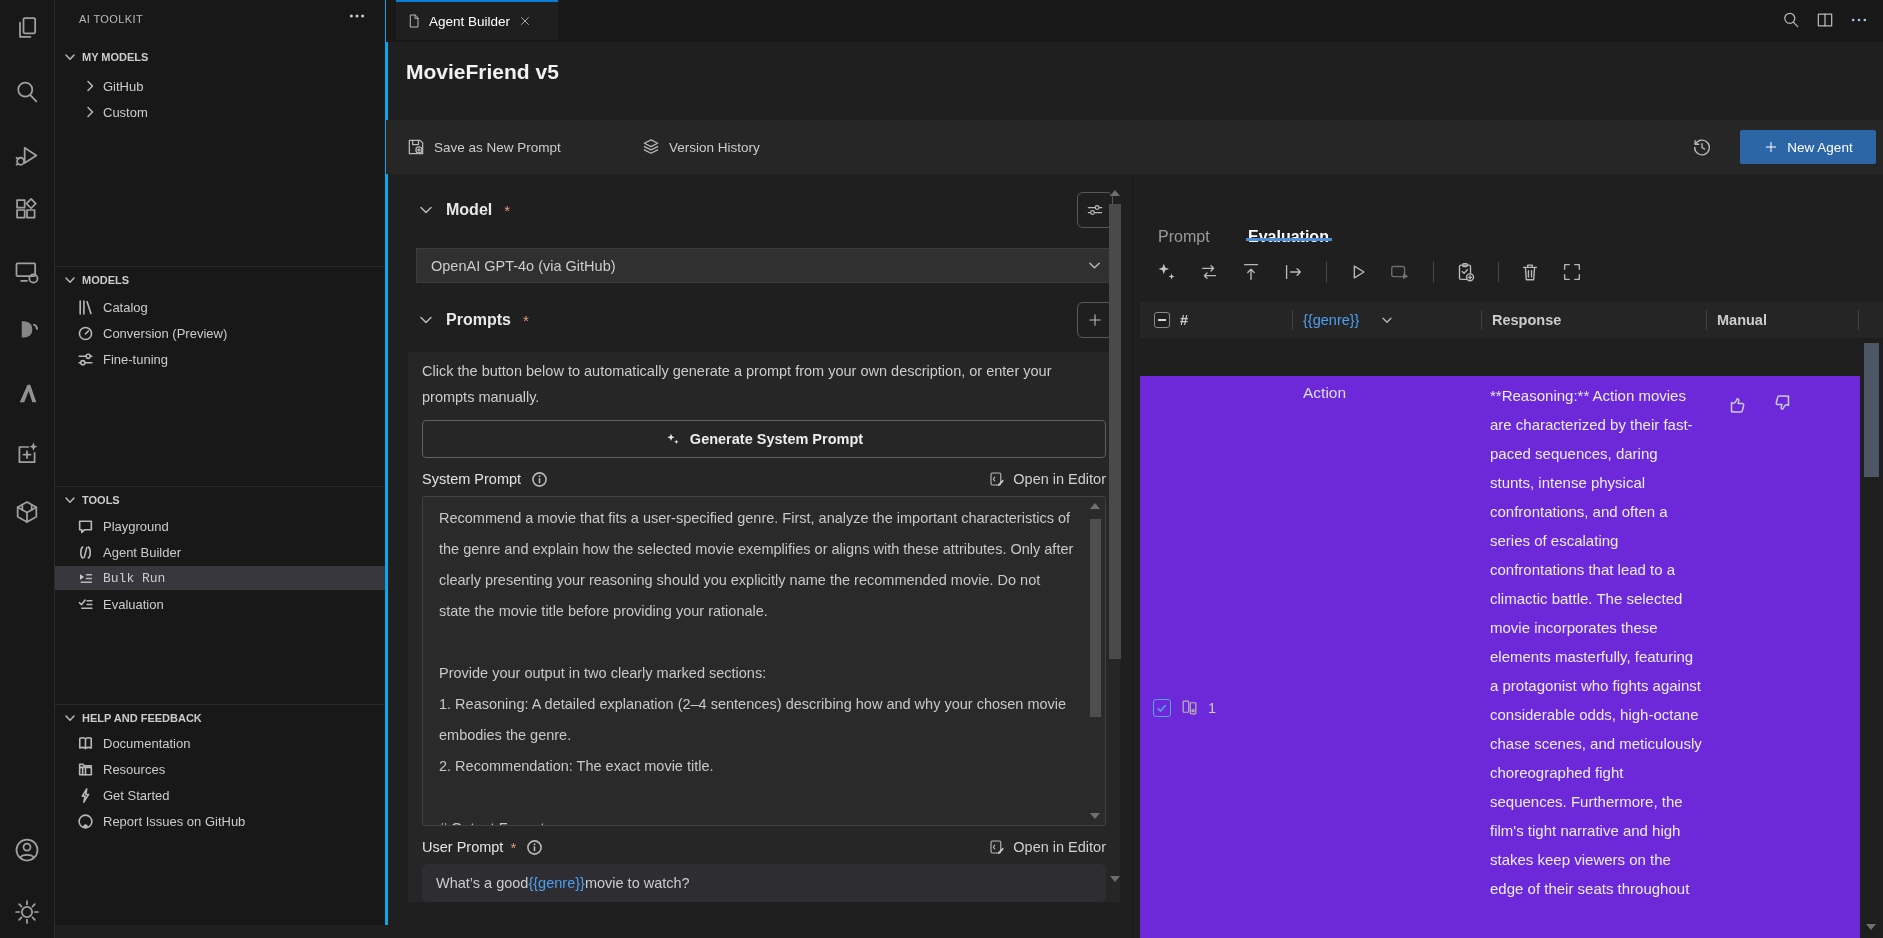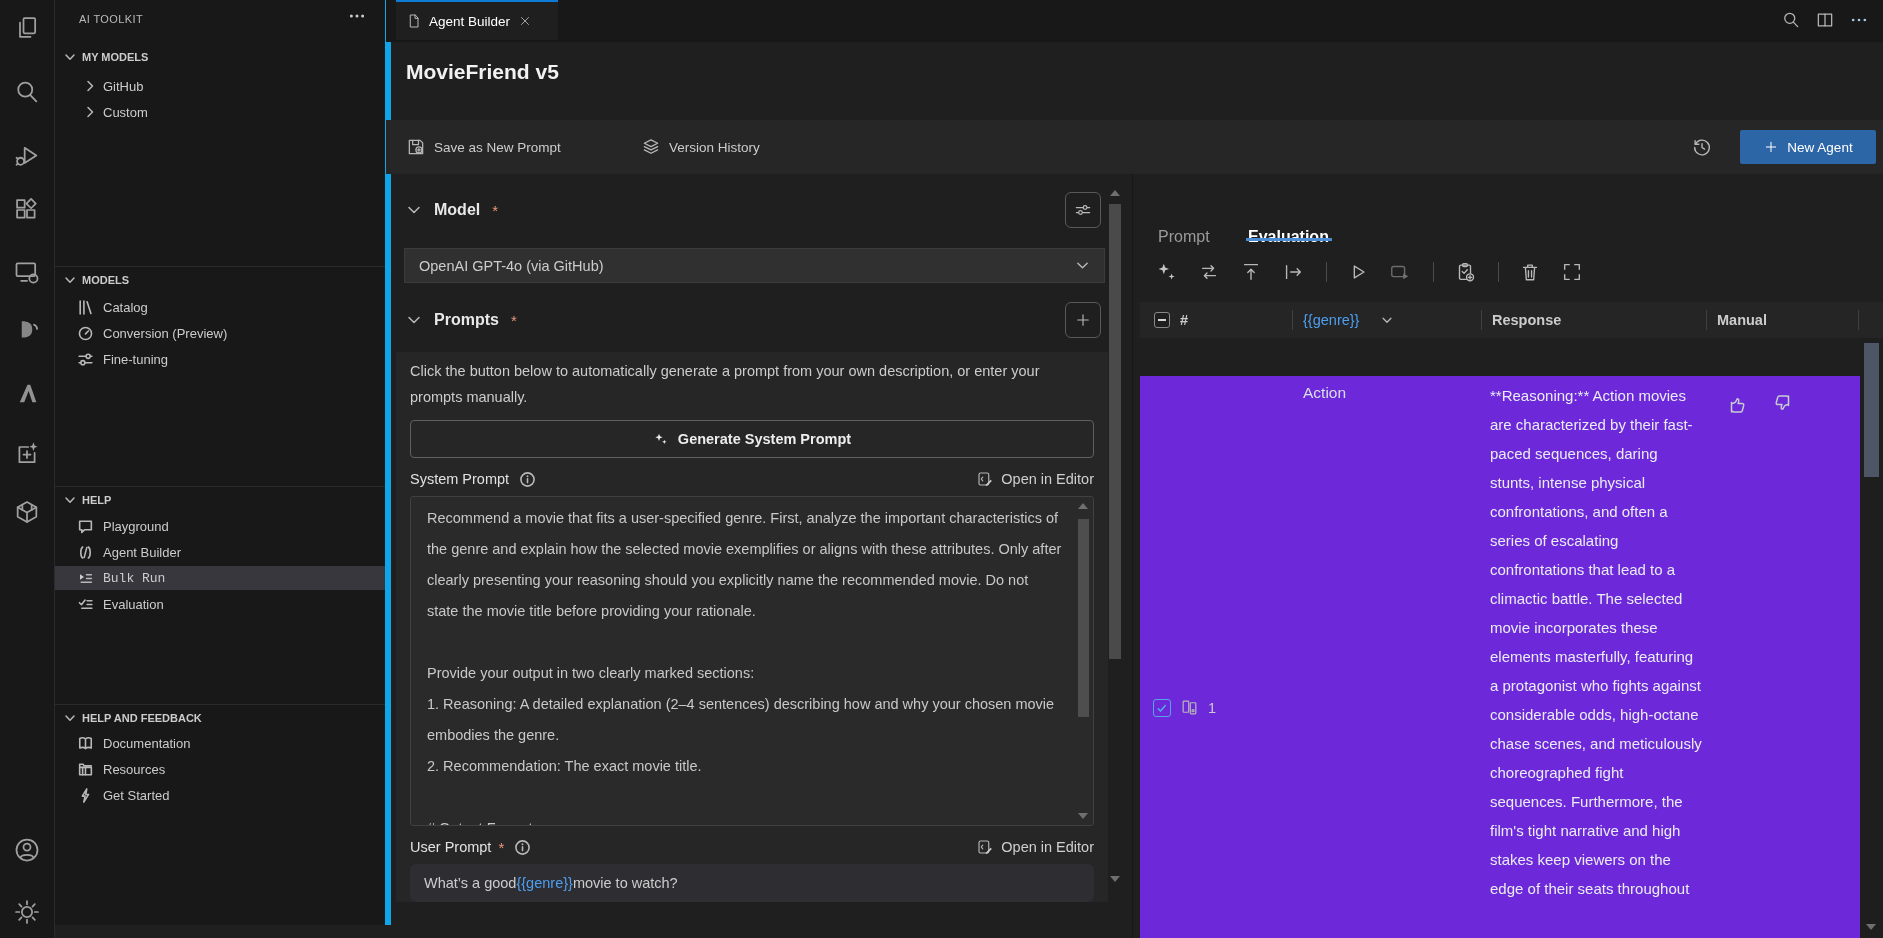--- a/index.html
+++ b/index.html
@@ -6,21 +6,21 @@
   #app{position:relative;width:1883px;height:938px;background:#1f1f1f;overflow:hidden;
        font-family:"Liberation Sans","DejaVu Sans",sans-serif;color:#cccccc;-webkit-font-smoothing:antialiased;}
   .abs{position:absolute;}
   .icon svg{display:block;stroke:#b8b8b8;fill:none;stroke-width:1.5;stroke-linecap:round;stroke-linejoin:round;}
 
   
   #activitybar{left:0;top:0;width:54px;height:938px;background:#181818;border-right:1px solid #2b2b2b;}
   .ab-icon{position:absolute;left:13px;width:28px;height:28px;opacity:.85;cursor:pointer;}
 
   
-  #sidebar{left:55px;top:0;width:330px;height:925px;background:#181818;border-right:6px solid #0ea5e9;}
+  #sidebar{left:55px;top:0;width:330px;height:925px;background:#181818;border-right:3px solid #0ea5e9;}
   .sb-title{position:absolute;left:24px;top:13px;font-size:11px;color:#b9b9b9;letter-spacing:.4px;}
   .sb-more{position:absolute;right:18px;top:6px;}
   .srow{position:absolute;left:0;right:0;height:24px;display:flex;align-items:center;font-size:13px;color:#cccccc;cursor:pointer;}
   .srow .tw{width:16px;height:16px;margin-right:5px;flex:none;}
   .srow.chev{padding-left:27px;}
   .srow.it{padding-left:22px;}
   .srow.it .tw{width:17px;margin-right:9px;}
   .srow.sel{background:#37373d;font-family:Liberation Mono, monospace;}
   .shead{position:absolute;left:0;right:0;height:22px;display:flex;align-items:center;padding-left:8px;
          font-size:11px;font-weight:700;color:#cccccc;cursor:pointer;}
@@ -35,21 +35,21 @@
   #tab .lbl{font-size:13.5px;color:#ffffff;margin:0 8px 0 7px;}
   .winicons{position:absolute;top:10px;display:flex;gap:14px;}
   #doc-title{position:absolute;left:20px;top:60px;font-size:21px;font-weight:700;color:#f2f2f2;}
   #cmdbar{position:absolute;left:0;top:120px;right:0;height:54px;background:#262626;}
   .cmditem{position:absolute;top:0;height:54px;display:flex;align-items:center;gap:8px;font-size:13.5px;color:#cccccc;cursor:pointer;}
   #btn-newagent{position:absolute;right:7px;top:10px;width:136px;height:34px;background:#2d66a7;border-radius:2px;
        display:flex;align-items:center;justify-content:center;gap:8px;color:#ffffff;font-size:13.5px;cursor:pointer;}
   #ic-restore{position:absolute;right:170px;top:16px;}
 
   
-  #formpane{position:absolute;left:0;top:174px;width:738px;bottom:0;}
+  #formpane{position:absolute;left:12px;top:174px;width:738px;bottom:0;}
   .sectionhead{position:absolute;left:20px;right:70px;height:40px;display:flex;align-items:center;gap:12px;cursor:pointer;}
   .sectionhead .name{font-size:16px;font-weight:600;color:#e8e8e8;}
   .req{color:#e9967a;font-size:15px;}
   .sqbtn{position:absolute;right:23px;width:36px;height:36px;border:1px solid #595959;border-radius:6px;
          display:flex;align-items:center;justify-content:center;cursor:pointer;box-sizing:border-box;}
   #dropdown{position:absolute;left:18px;right:19px;top:74px;height:35px;background:#303031;border:1px solid #3c3c3c;
          display:flex;align-items:center;padding:0 14px;font-size:14.5px;color:#cccccc;cursor:pointer;box-sizing:border-box;justify-content:space-between;}
   #pblock{position:absolute;left:10px;right:16px;top:178px;height:550px;background:#262626;}
   #pdesc{margin:6px 14px 0;font-size:14.5px;line-height:26px;color:#cccccc;}
   #genbtn{margin:10px 14px 0;height:38px;border:1px solid #606060;border-radius:4px;display:flex;align-items:center;
@@ -252,21 +252,21 @@
       <span>Fine-tuning</span>
     </div>
 
     <div class="sdiv" style="top:486px"></div>
     <div class="shead" style="top:489px">
       <span class="tw icon">
           <svg viewBox="0 0 14 14">
             <path d="M3 5l4 4.2L11 5"></path>
           </svg>
         </span>
-      <span>HELP</span>
+      <span>TOOLS</span>
     </div>
     <div class="srow it" style="top:514px">
       <span class="tw icon">
           <svg viewBox="0 0 16 16">
             <path d="M2.5 3h11v8h-6.2L4.5 13.6V11h-2z"></path>
           </svg>
         </span>
       <span>Playground</span>
     </div>
     <div class="srow it" style="top:540px">
@@ -323,20 +323,29 @@
         </span>
       <span>Resources</span>
     </div>
     <div class="srow it" style="top:783px">
       <span class="tw icon">
           <svg viewBox="0 0 16 16">
             <path d="M9.2 1.8L5 8.6h2.6L6.4 14.2 10.9 7H8.3z"></path>
           </svg>
         </span>
       <span>Get Started</span>
+    </div>
+    <div class="srow it" style="top:809px">
+      <span class="tw icon">
+          <svg viewBox="0 0 16 16">
+            <circle cx="8" cy="8" r="6"></circle>
+            <path d="M5.8 13.2c0-2 .9-2.7 2.2-2.7s2.2.7 2.2 2.7" fill="#b8b8b8" stroke="none"></path>
+          </svg>
+        </span>
+      <span>Report Issues on GitHub</span>
     </div>
   </div>
 
   <div id="editor" class="abs">
     <div id="tabbar">
       <div id="tab">
         <span class="icon">
             <svg width="16" height="16" viewBox="0 0 24 24">
               <path d="M7 3h7l4 4.5V21H7z"></path>
               <path d="M13.5 3v5h4.5"></path>

